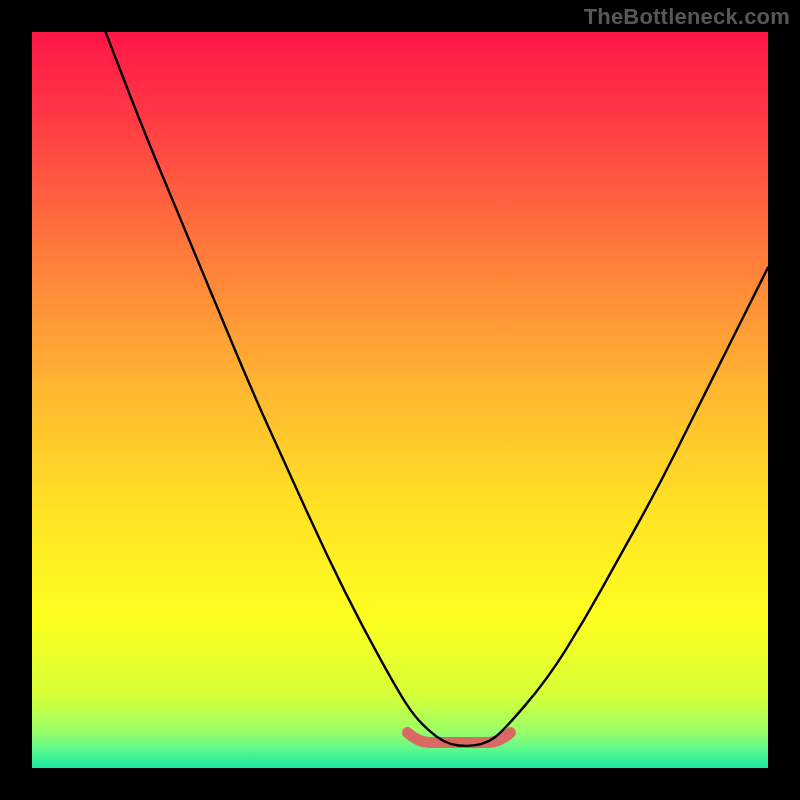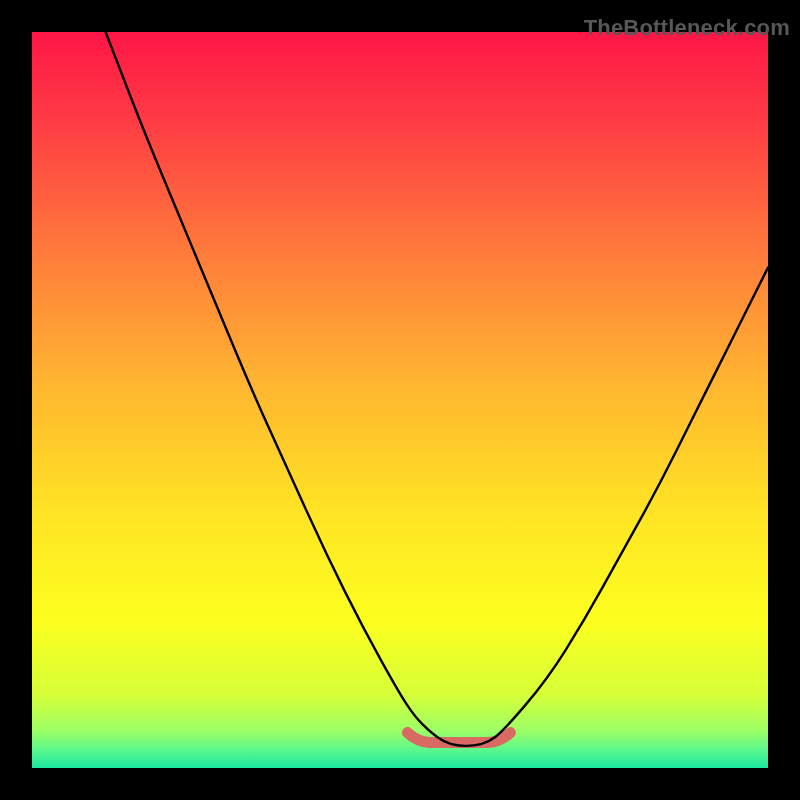--- a/index.html
+++ b/index.html
@@ -23,21 +23,21 @@
     inset: 0;
   }
   .curve-svg {
     position: absolute;
     inset: 0;
     width: 100%;
     height: 100%;
   }
   .watermark {
     position: absolute;
-    top: 15px;
+    top: 4px;
     right: 10px;
     font-family: Arial, Helvetica, sans-serif;
     font-size: 22px;
     font-weight: 600;
     color: #575757;
     letter-spacing: 0.2px;
   }
 </style>
 </head>
 <body>

